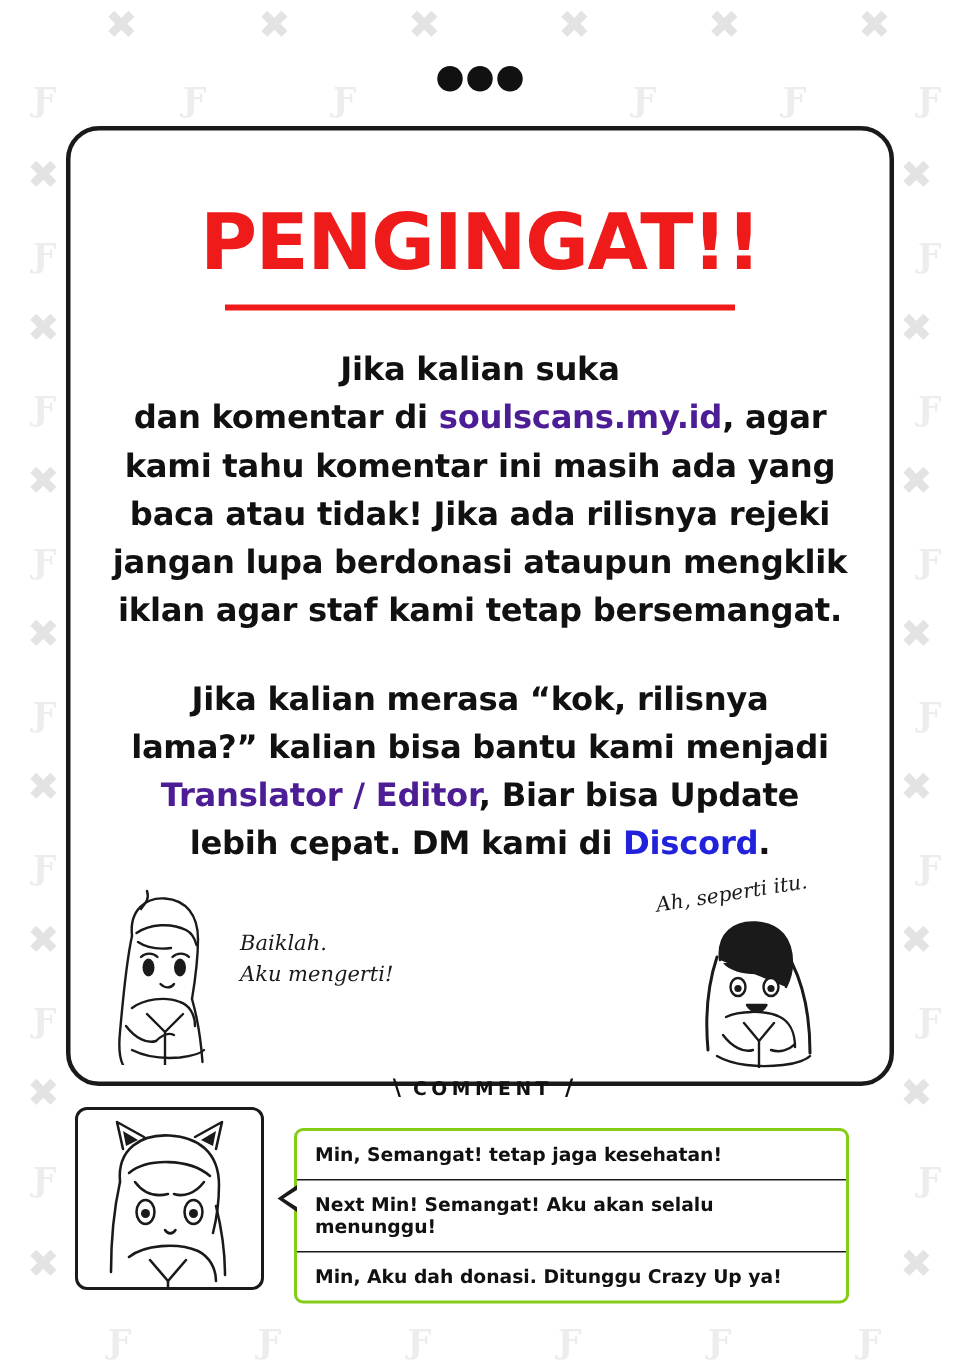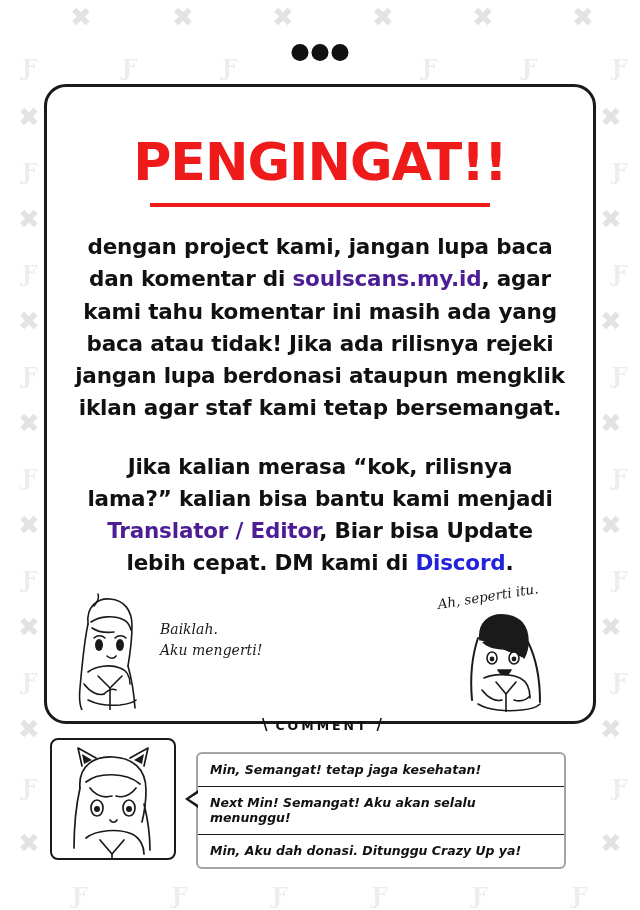--- a/index.html
+++ b/index.html
@@ -165,26 +165,25 @@
     font-size: 12.5px;
     letter-spacing: 3px;
     color: #111111;
   }
 
   .bubble {
     position: absolute;
     left: 196px;
     top: 752px;
     width: 370px;
-    border: 2px solid #a3a3a3;
+    border: 2px solid #84cc16;
     border-radius: 6px;
     background: #ffffff;
     box-sizing: border-box;
     z-index: 4;
-    font-style: italic;
   }
   .bubble::before {
     content: "";
     position: absolute;
     left: -13px;
     top: 36px;
     width: 0; height: 0;
     border-top: 9px solid transparent;
     border-bottom: 9px solid transparent;
     border-right: 13px solid #1a1a1a;
@@ -294,21 +293,21 @@
     <span></span>
     <span></span>
   </div>
 
   <div class="card">
     <div class="card-inner">
       <h1 class="title">PENGINGAT!!</h1>
       <div class="title-rule"></div>
 
       <div class="body-text">
-        <div>dengan project kami, jangan lupa baca</div>
+        <div>Jika kalian suka</div>
         <div>
           <span>dan komentar di </span><span class="red">soulscans.my.id</span><span>, agar</span>
         </div>
         <div>kami tahu komentar ini masih ada yang</div>
         <div>baca atau tidak! Jika ada rilisnya rejeki</div>
         <div>jangan lupa berdonasi ataupun mengklik</div>
         <div>iklan agar staf kami tetap bersemangat.</div>
       </div>
 
       <div class="body-text para2">

